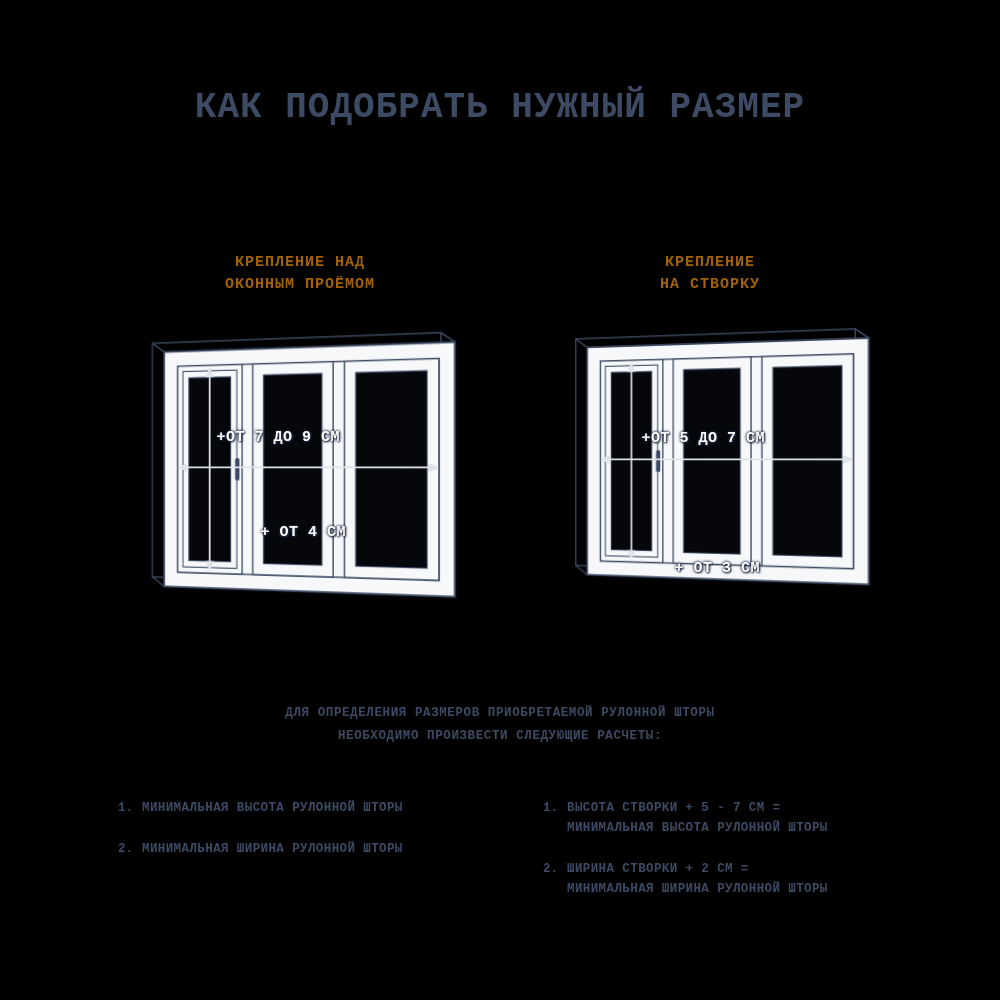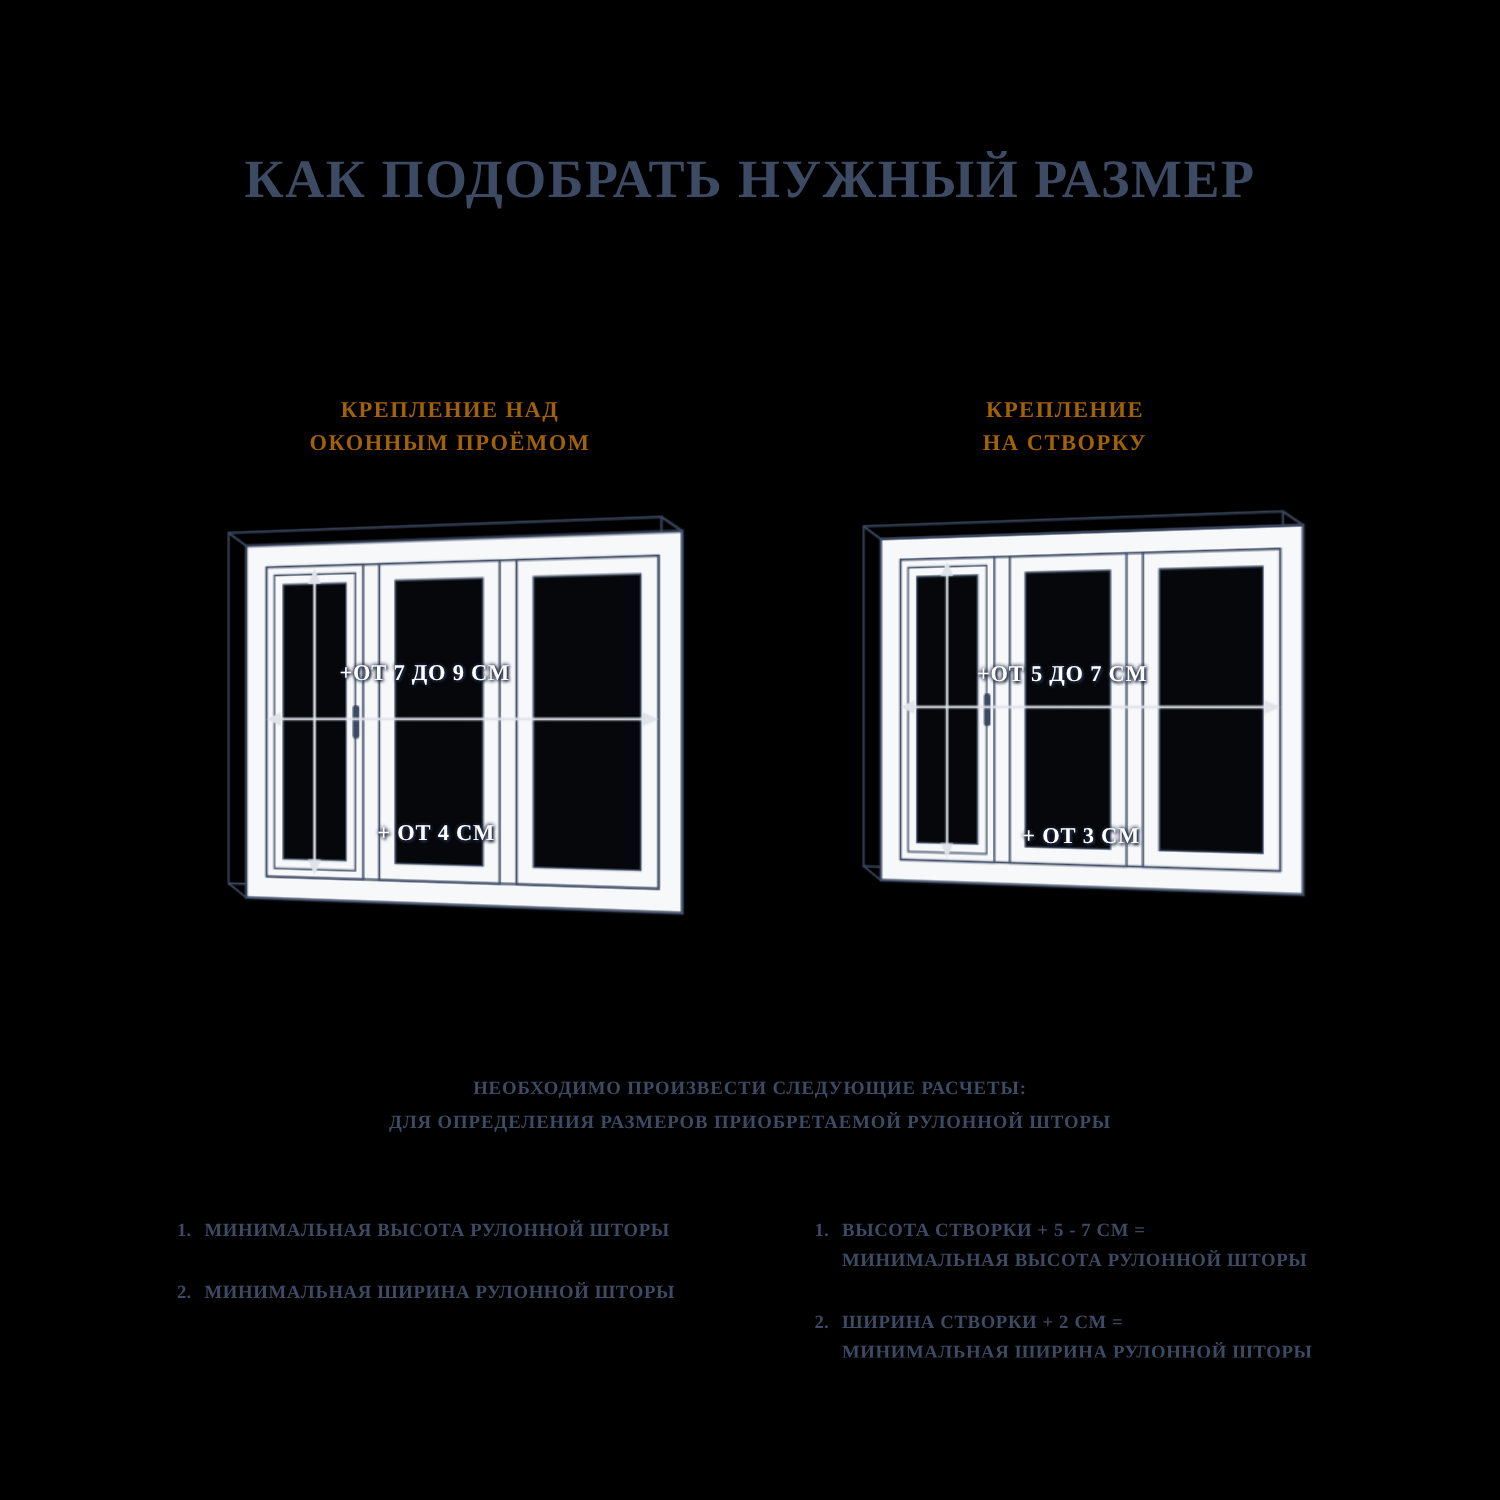--- a/index.html
+++ b/index.html
@@ -1,18 +1,18 @@
 <!DOCTYPE html>
 <html><head>
 <meta charset="utf-8">
 <style>
   html,body{margin:0;padding:0;background:#000;}
   .stage{
     position:relative;width:1000px;height:893px;background:#000000;
-    font-family:Liberation Serif, serif;overflow:hidden;margin:12px auto;
+    font-family:Liberation Mono, monospace;overflow:hidden;margin:0 auto;
   }
   .title{
     position:absolute;top:86px;left:0;width:1000px;text-align:center;
     color:#3d4a63;font-weight:800;font-size:36px;line-height:1.22;letter-spacing:1px;
   }
   .col-header{
     position:absolute;top:252px;text-align:center;color:#a16207;
     font-weight:800;font-size:15px;line-height:1.45;letter-spacing:1px;
   }
   .col-header.left{left:120px;width:360px;}
@@ -23,23 +23,23 @@
   .window-wrap svg{
     display:block;width:100%;height:auto;
     transform:perspective(1000px) rotateY(-16deg);
   }
   .dim-label{
     position:absolute;color:#ffffff;font-weight:800;font-size:15px;letter-spacing:0.5px;
     text-align:right;
     text-shadow:0 0 3px #232d45,0 0 3px #232d45,1px 1px 2px #232d45;
   }
   .dim-label.hl-left{left:170px;top:429px;width:170px;}
-  .dim-label.wl-left{left:190px;top:536px;width:140px;}
+  .dim-label.wl-left{left:190px;top:524px;width:140px;padding-left:16px;}
   .dim-label.hl-right{left:595px;top:430px;width:170px;}
-  .dim-label.wl-right{left:620px;top:538px;width:140px;}
+  .dim-label.wl-right{left:620px;top:560px;width:140px;}
   .note{
     position:absolute;top:702px;left:0;width:1000px;text-align:center;
     color:#3d4a63;font-weight:800;font-size:12.5px;line-height:1.8;letter-spacing:0.6px;
   }
   .calc-list{position:absolute;top:798px;width:372px;}
   .calc-list.left{left:118px;}
   .calc-list.right{left:543px;}
   .calc-item{display:flex;gap:9px;margin-bottom:21px;color:#3d4a63;}
   .calc-num{font-weight:800;font-size:12.5px;line-height:1.6;}
   .calc-text{font-weight:800;font-size:12.5px;line-height:1.6;letter-spacing:0.4px;}
@@ -129,22 +129,22 @@
       </g>
     </svg>
   </div>
 
   <div class="dim-label hl-left">+ОТ 7 ДО 9 СМ</div>
   <div class="dim-label wl-left">+ ОТ 4 СМ</div>
   <div class="dim-label hl-right">+ОТ 5 ДО 7 СМ</div>
   <div class="dim-label wl-right">+ ОТ 3 СМ</div>
 
   <div class="note">
+    <div>ДЛЯ ОПРЕДЕЛЕНИЯ РАЗМЕРОВ ПРИОБРЕТАЕМОЙ РУЛОННОЙ ШТОРЫ</div>
     <div>НЕОБХОДИМО ПРОИЗВЕСТИ СЛЕДУЮЩИЕ РАСЧЕТЫ:</div>
-    <div>ДЛЯ ОПРЕДЕЛЕНИЯ РАЗМЕРОВ ПРИОБРЕТАЕМОЙ РУЛОННОЙ ШТОРЫ</div>
   </div>
 
   <div class="calc-list left">
     <div class="calc-item">
       <div class="calc-num">1.</div>
       <div class="calc-text">
         <div>МИНИМАЛЬНАЯ ВЫСОТА РУЛОННОЙ ШТОРЫ</div>
       </div>
     </div>
     <div class="calc-item">

